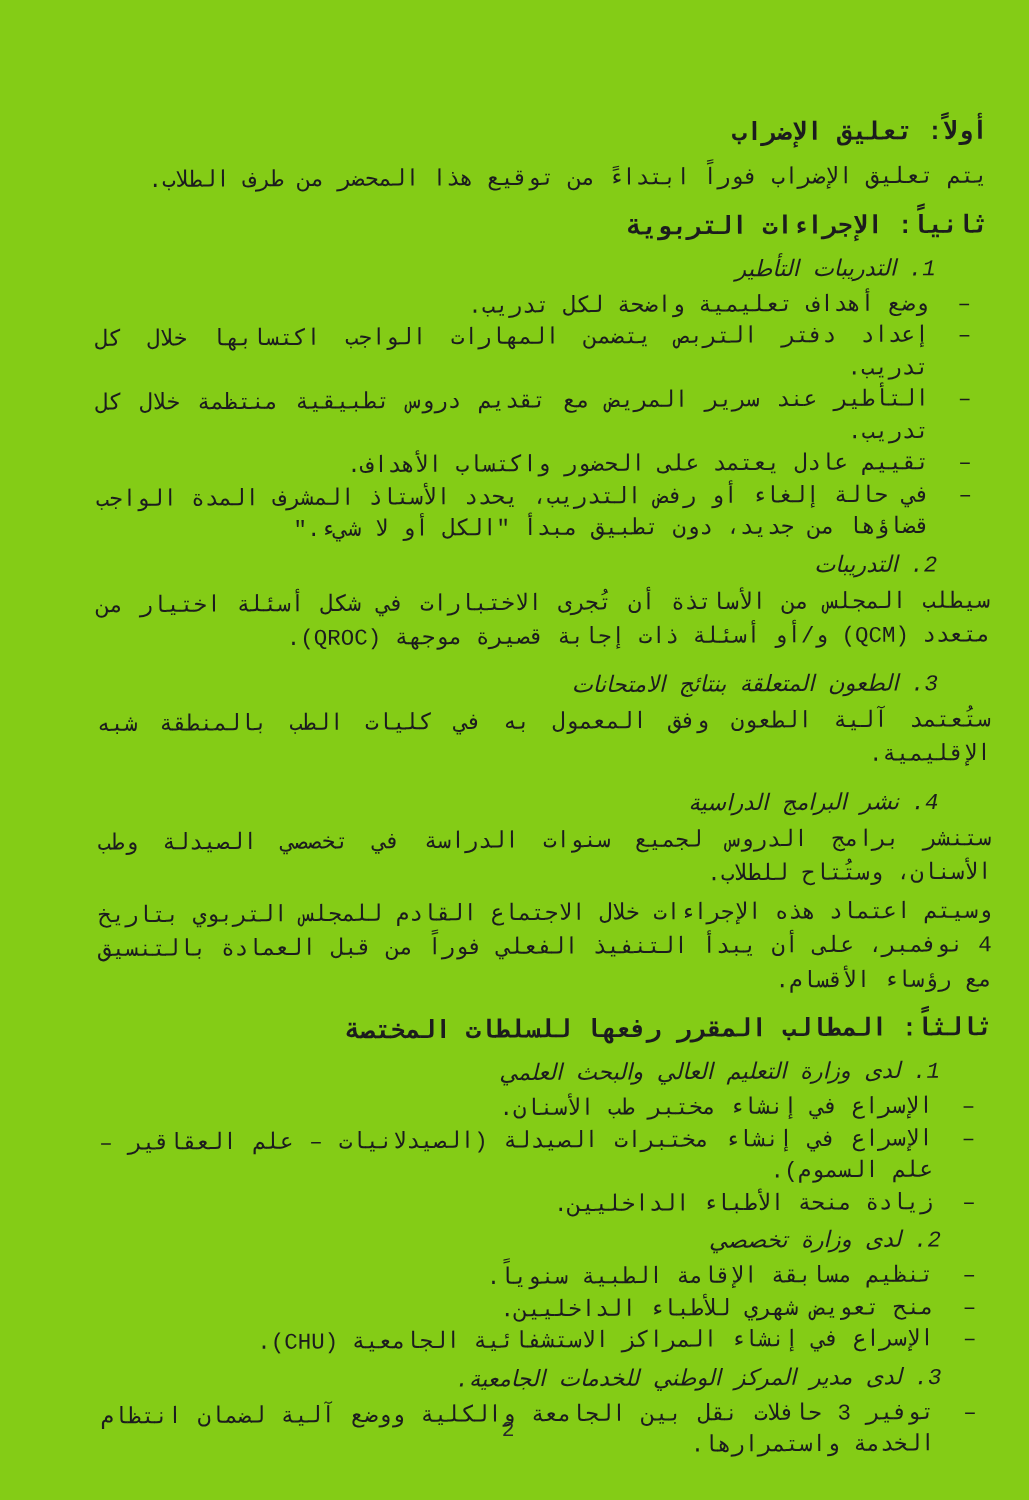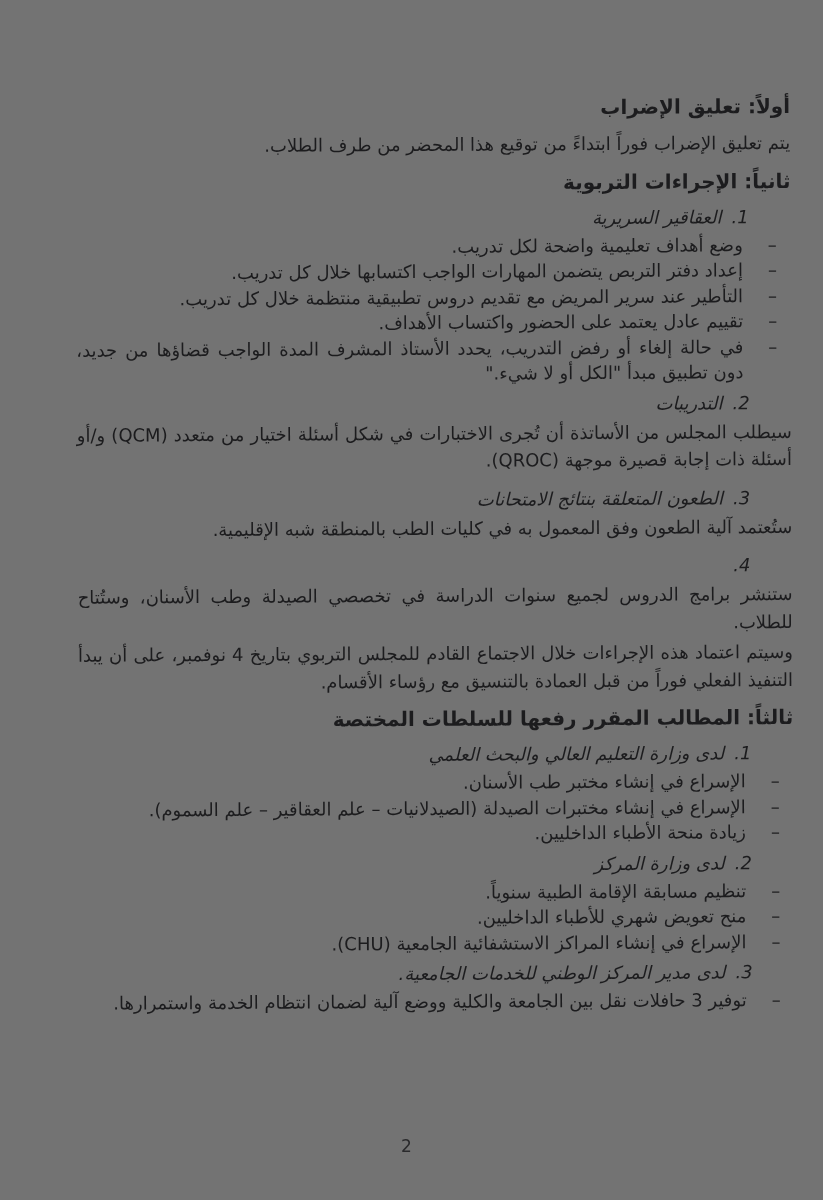--- a/index.html
+++ b/index.html
@@ -4,21 +4,21 @@
 <style>
   html,body{margin:0;padding:0;}
   body{
     width:823px;height:1200px;
     background:#ffffff;
     overflow:hidden;
     font-family:"DejaVu Sans",sans-serif;
     color:#1c1c1e;
     position:relative;
   }
-  .page{position:absolute;inset:0;background:#737373;}
+  .page{position:absolute;inset:0;background:#84cc16;font-family:Liberation Mono, monospace;}
   .doc{
     position:absolute;
     top:94px;right:33px;left:75px;
     direction:rtl;
     text-align:right;
     transform:rotate(-0.3deg);
     transform-origin:top right;
   }
   .h{
     font-weight:bold;
@@ -70,21 +70,21 @@
   <div class="doc">
 
     <div class="h">أولاً: تعليق الإضراب</div>
 
     <div class="p">يتم تعليق الإضراب فوراً ابتداءً من توقيع هذا المحضر من طرف الطلاب.</div>
 
     <div class="h">ثانياً: الإجراءات التربوية</div>
 
     <div class="num">
       <span class="nmark">1.</span>
-      <span class="ntext">العقاقير السريرية</span>
+      <span class="ntext">التدريبات التأطير</span>
     </div>
 
     <div class="li">
       <span class="dash">–</span>
       <span class="t">وضع أهداف تعليمية واضحة لكل تدريب.</span>
     </div>
     <div class="li">
       <span class="dash">–</span>
       <span class="t">إعداد دفتر التربص يتضمن المهارات الواجب اكتسابها خلال كل تدريب.</span>
     </div>
@@ -110,20 +110,21 @@
 
     <div class="num">
       <span class="nmark">3.</span>
       <span class="ntext">الطعون المتعلقة بنتائج الامتحانات</span>
     </div>
 
     <div class="p">ستُعتمد آلية الطعون وفق المعمول به في كليات الطب بالمنطقة شبه الإقليمية.</div>
 
     <div class="num">
       <span class="nmark">4.</span>
+      <span class="ntext">نشر البرامج الدراسية</span>
     </div>
 
     <div class="p tight">ستنشر برامج الدروس لجميع سنوات الدراسة في تخصصي الصيدلة وطب الأسنان، وستُتاح للطلاب.</div>
     <div class="p">وسيتم اعتماد هذه الإجراءات خلال الاجتماع القادم للمجلس التربوي بتاريخ 4 نوفمبر، على أن يبدأ التنفيذ الفعلي فوراً من قبل العمادة بالتنسيق مع رؤساء الأقسام.</div>
 
     <div class="h mt">ثالثاً: المطالب المقرر رفعها للسلطات المختصة</div>
 
     <div class="num">
       <span class="nmark">1.</span>
       <span class="ntext">لدى وزارة التعليم العالي والبحث العلمي</span>
@@ -137,21 +138,21 @@
       <span class="dash">–</span>
       <span class="t">الإسراع في إنشاء مختبرات الصيدلة (الصيدلانيات – علم العقاقير – علم السموم).</span>
     </div>
     <div class="li">
       <span class="dash">–</span>
       <span class="t">زيادة منحة الأطباء الداخليين.</span>
     </div>
 
     <div class="num">
       <span class="nmark">2.</span>
-      <span class="ntext">لدى وزارة المركز</span>
+      <span class="ntext">لدى وزارة تخصصي</span>
     </div>
 
     <div class="li">
       <span class="dash">–</span>
       <span class="t">تنظيم مسابقة الإقامة الطبية سنوياً.</span>
     </div>
     <div class="li">
       <span class="dash">–</span>
       <span class="t">منح تعويض شهري للأطباء الداخليين.</span>
     </div>

